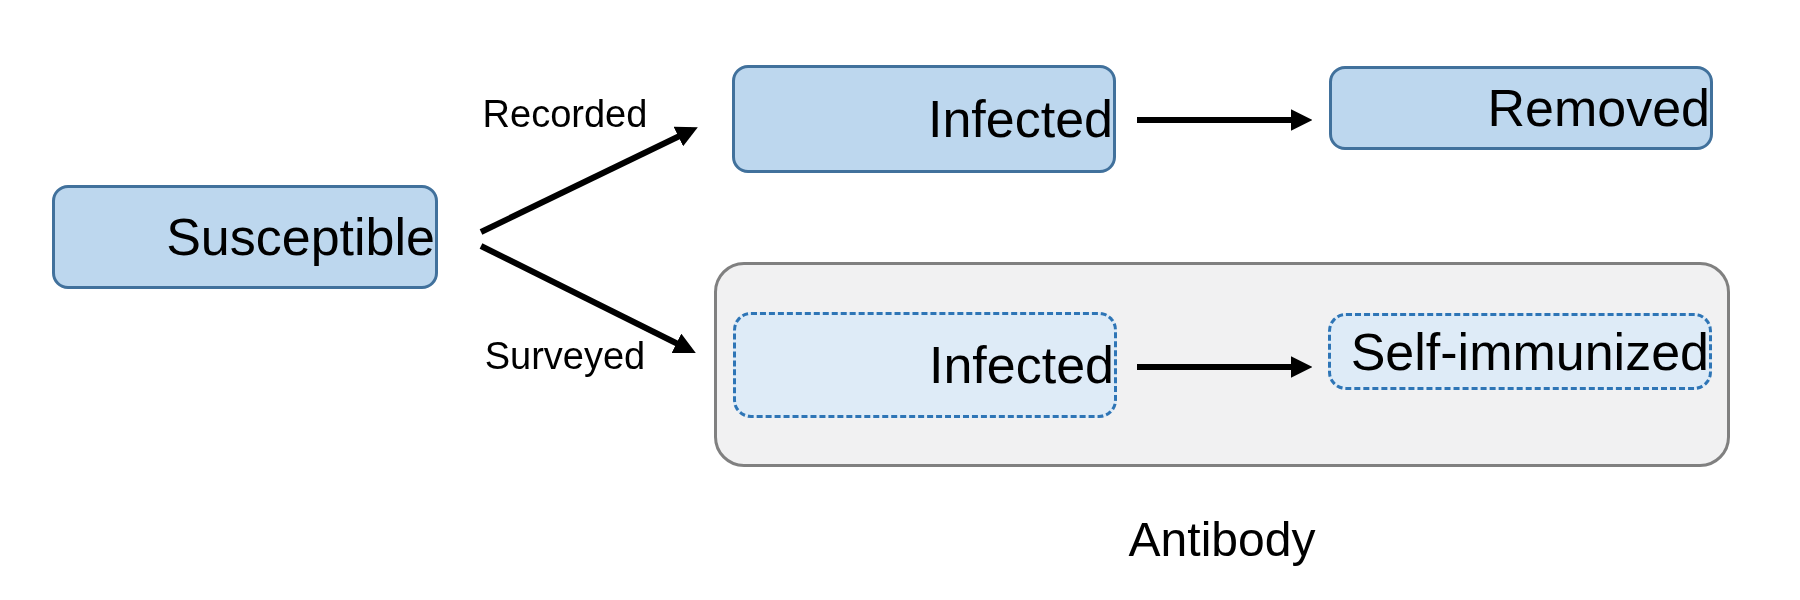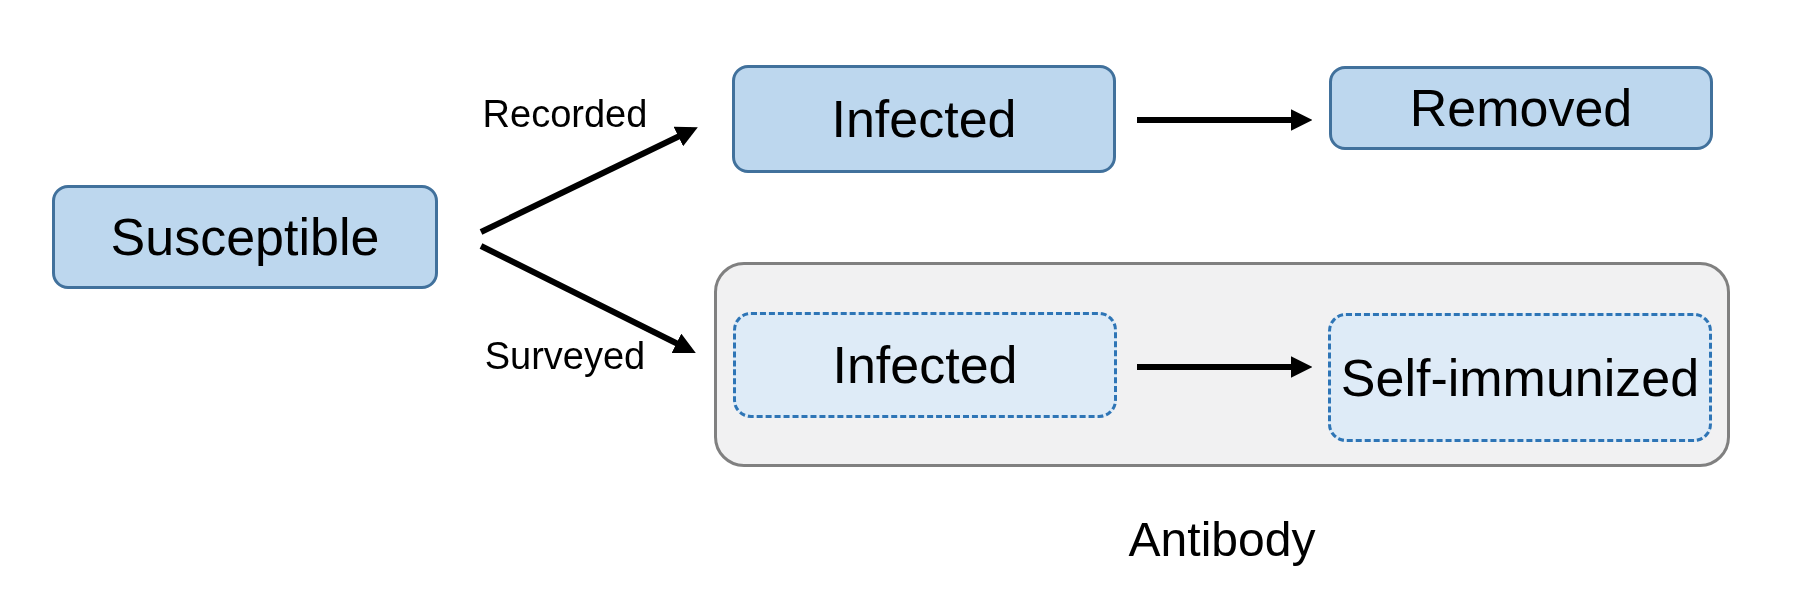--- a/index.html
+++ b/index.html
@@ -39,21 +39,21 @@
     fill: none;
   }
   .arrowhead {
     fill: var(--color-arrow);
     stroke: none;
   }
   .node {
     position: absolute;
     display: flex;
     align-items: center;
-    justify-content: center;
+    justify-content: flex-end;
     box-sizing: border-box;
     font-size: 52px;
     line-height: 1;
     text-align: center;
   }
   .node.solid {
     background: var(--color-node-fill);
     border: 3px solid var(--color-node-border);
     border-radius: 16px;
   }
@@ -80,21 +80,21 @@
     font-size: 48px;
     line-height: 1.1;
     text-align: center;
   }
   
   #node-susceptible      { left: 52px;  top: 185px; width: 386px;  height: 104px; }
   #node-infected-top     { left: 732px; top: 65px;  width: 384px;  height: 108px; }
   #node-removed          { left: 1329px;top: 66px;  width: 384px;  height: 84px; }
   #group-antibody        { left: 714px; top: 262px; width: 1016px; height: 205px; }
   #node-infected-bottom  { left: 733px; top: 312px; width: 384px;  height: 106px; }
-  #node-self-immunized   { left: 1328px;top: 313px; width: 384px;  height: 129px; }
+  #node-self-immunized   { left: 1328px;top: 313px; width: 384px;  height: 77px; }
   #label-recorded        { left: 430px; top: 94px;  width: 270px; }
   #label-surveyed        { left: 430px; top: 336px; width: 270px; }
   #label-antibody        { left: 714px; top: 514px; width: 1016px; }
 </style>
 </head>
 <body>
 
 <div class="stage">
 
   <div class="group-box" id="group-antibody"></div>

